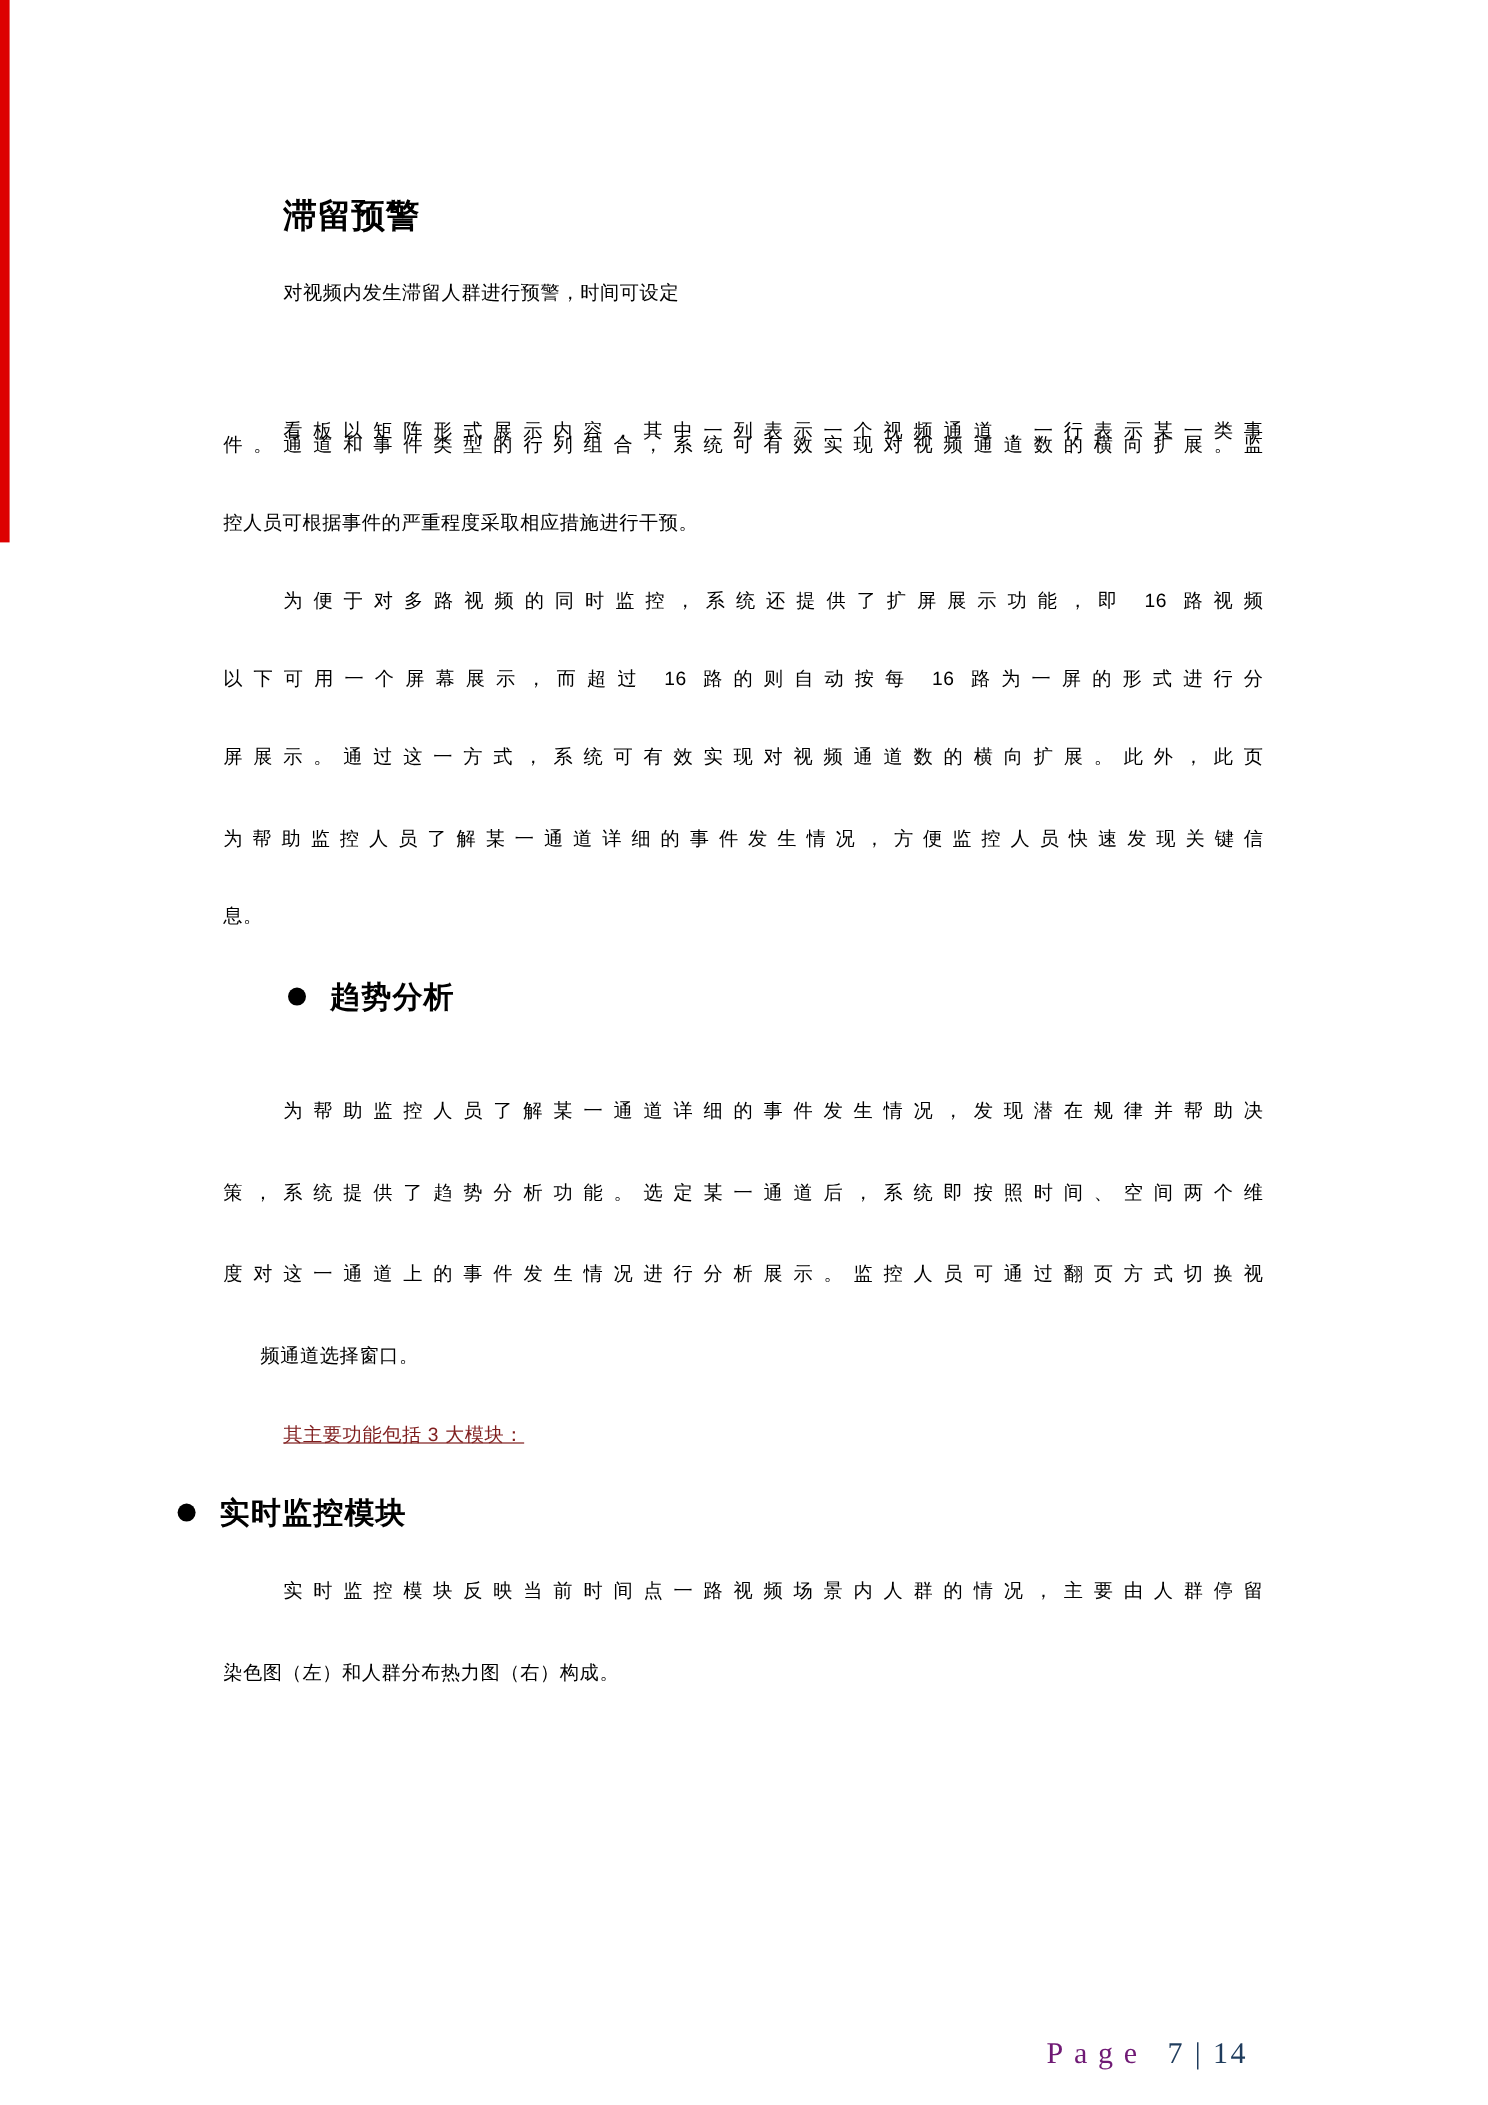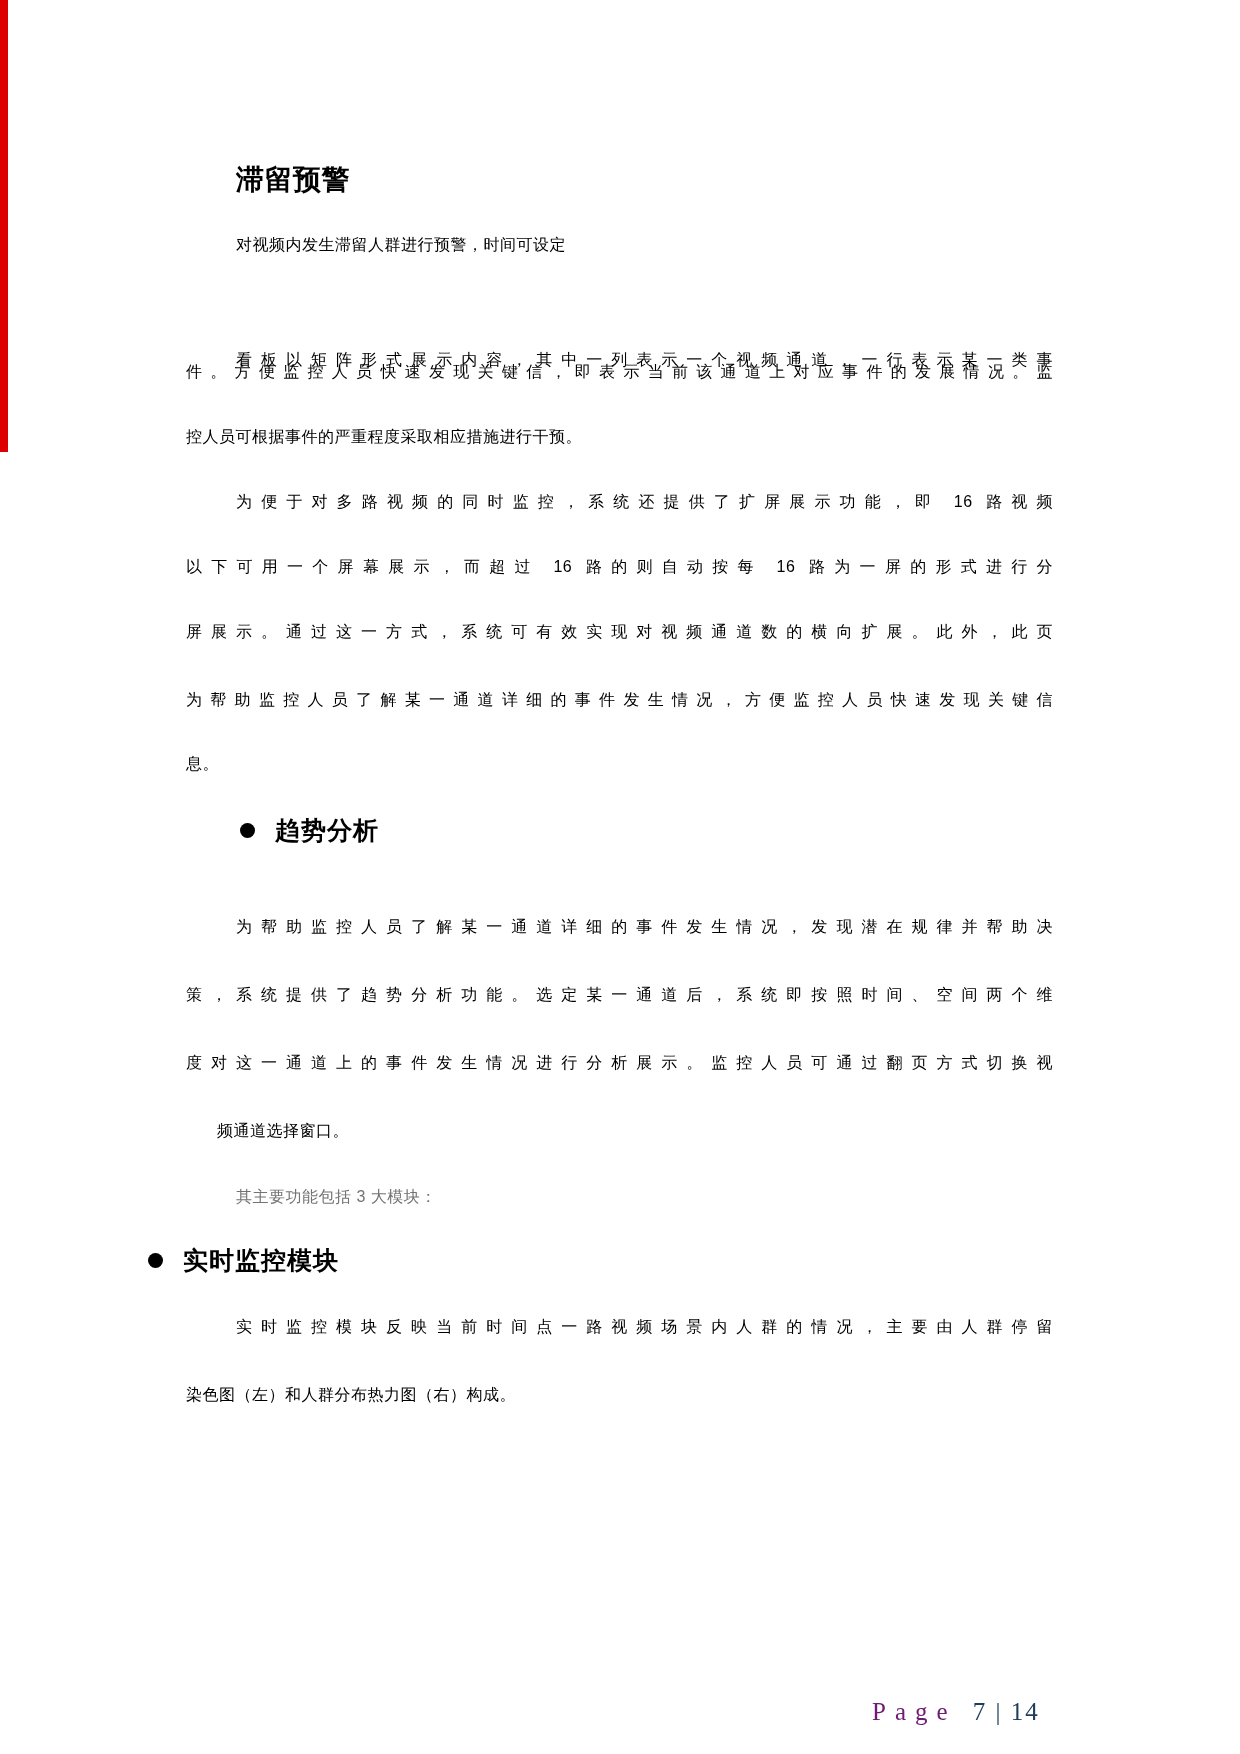--- a/index.html
+++ b/index.html
@@ -48,36 +48,36 @@
 </style>
 </head>
 <body style="background: rgb(255, 255, 255);">
 
 <div id="accent-bar" style="background: rgb(221, 0, 0);"></div>
 
 <div id="doc">
     <div class="line heading indent" style="top: 160px; color: rgb(0, 0, 0);">滞留预警</div>
     <div class="line indent" style="top: 225px; color: rgb(0, 0, 0);">对视频内发生滞留人群进行预警，时间可设定</div>
     <div class="line indent fill" style="top: 292px; color: rgb(0, 0, 0); margin-top: 48px;">看板以矩阵形式展示内容，其中一列表示一个视频通道，一行表示某一类事</div>
-    <div class="line fill" style="top: 352px; color: rgb(0, 0, 0);">件。方便监控人员快速发现关键信，即表示当前该通道上对应事件的发展情况。监</div>
+    <div class="line fill" style="top: 352px; color: rgb(0, 0, 0);">件。通道和事件类型的行列组合，系统可有效实现对视频通道数的横向扩展。监</div>
     <div class="line" style="top: 417px; color: rgb(0, 0, 0);">控人员可根据事件的严重程度采取相应措施进行干预。</div>
     <div class="line indent fill" style="top: 482px; color: rgb(0, 0, 0);">为便于对多路视频的同时监控，系统还提供了扩屏展示功能，即 16 路视频</div>
     <div class="line fill" style="top: 547px; color: rgb(0, 0, 0);">以下可用一个屏幕展示，而超过 16 路的则自动按每 16 路为一屏的形式进行分</div>
     <div class="line fill" style="top: 612px; color: rgb(0, 0, 0);">屏展示。通过这一方式，系统可有效实现对视频通道数的横向扩展。此外，此页</div>
     <div class="line fill" style="top: 680px; color: rgb(0, 0, 0);">为帮助监控人员了解某一通道详细的事件发生情况，方便监控人员快速发现关键信</div>
     <div class="line" style="top: 744px; color: rgb(0, 0, 0);">息。</div>
     <div class="bullet-line" style="left: 240px; top: 810px; color: rgb(0, 0, 0);">
       <span class="bullet-dot"></span>
       <span>趋势分析</span>
     </div>
     <div class="line indent fill" style="top: 907px; color: rgb(0, 0, 0);">为帮助监控人员了解某一通道详细的事件发生情况，发现潜在规律并帮助决</div>
     <div class="line fill" style="top: 975px; color: rgb(0, 0, 0);">策，系统提供了趋势分析功能。选定某一通道后，系统即按照时间、空间两个维</div>
     <div class="line fill" style="top: 1043px; color: rgb(0, 0, 0);">度对这一通道上的事件发生情况进行分析展示。监控人员可通过翻页方式切换视</div>
     <div class="line" style="top: 1111px; color: rgb(0, 0, 0); margin-left: 31px;">频通道选择窗口。</div>
-    <div class="line indent" style="top: 1177px; color: #737373;">其主要功能包括 3 大模块：</div>
+    <div class="line indent" style="top: 1177px; color: #7f1d1d; text-decoration: underline;">其主要功能包括 3 大模块：</div>
     <div class="bullet-line" style="left: 148px; top: 1240px; color: rgb(0, 0, 0);">
       <span class="bullet-dot"></span>
       <span>实时监控模块</span>
     </div>
     <div class="line indent fill" style="top: 1307px; color: #000000;">实时监控模块反映当前时间点一路视频场景内人群的情况，主要由人群停留</div>
     <div class="line" style="top: 1375px; color: rgb(0, 0, 0);">染色图（左）和人群分布热力图（右）构成。</div>
   </div>
 
 <div id="footer">
   <span class="page-word" style="color: #701a75;">Page</span>

